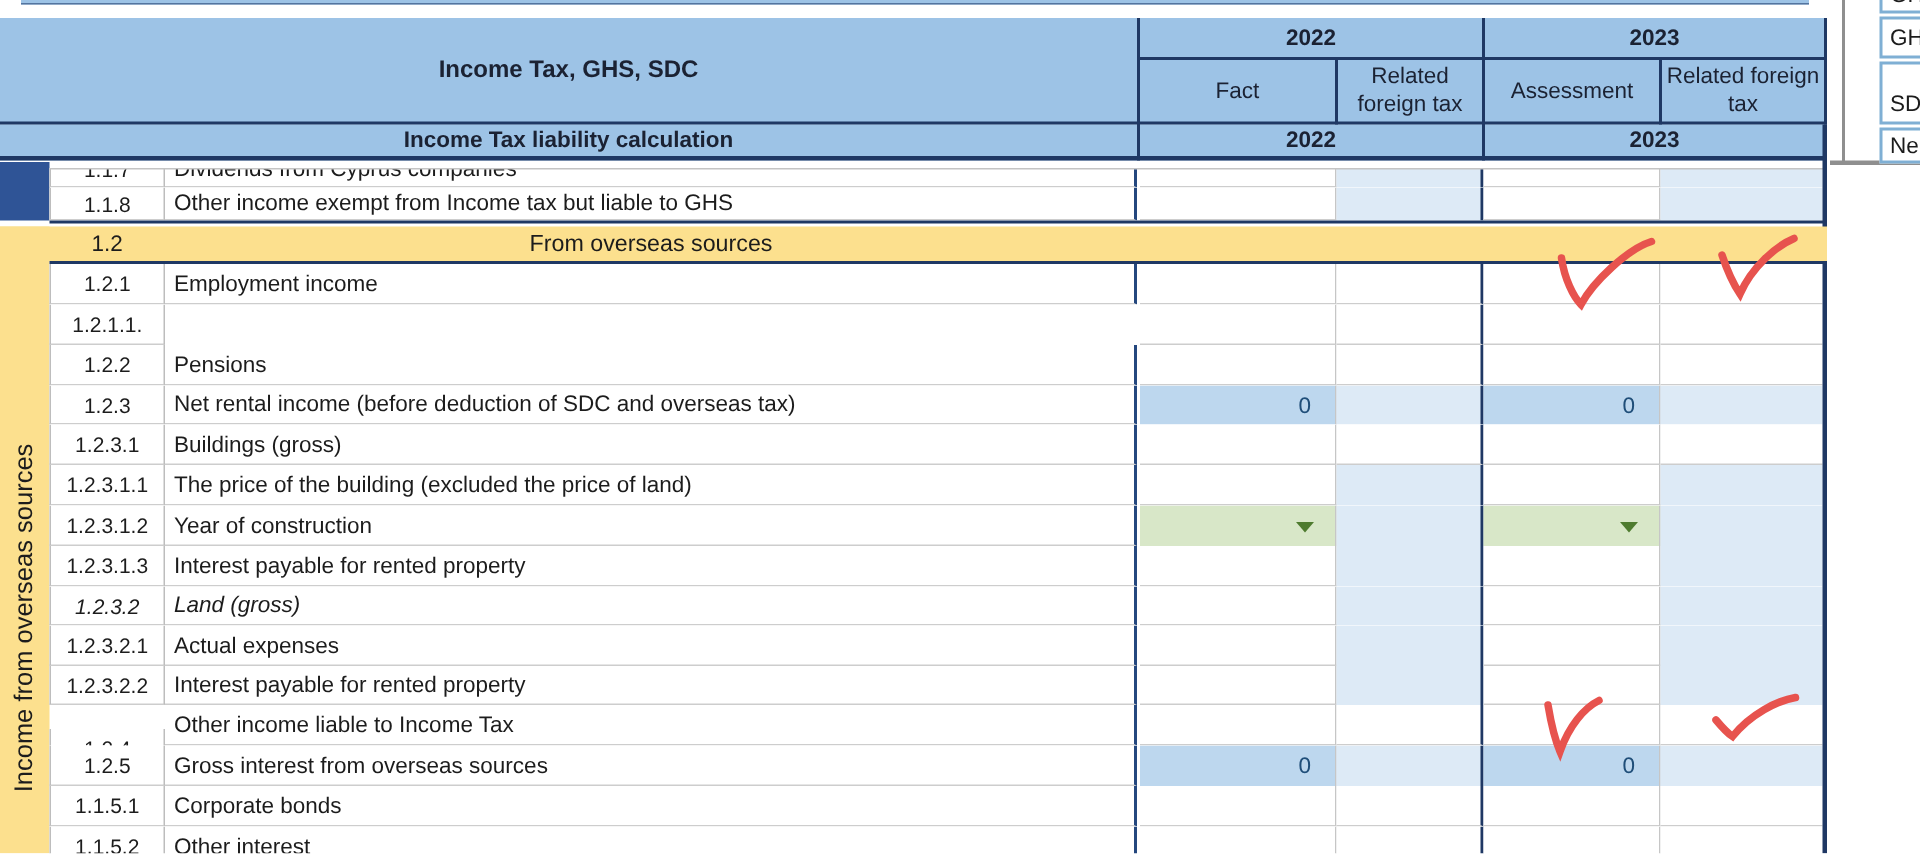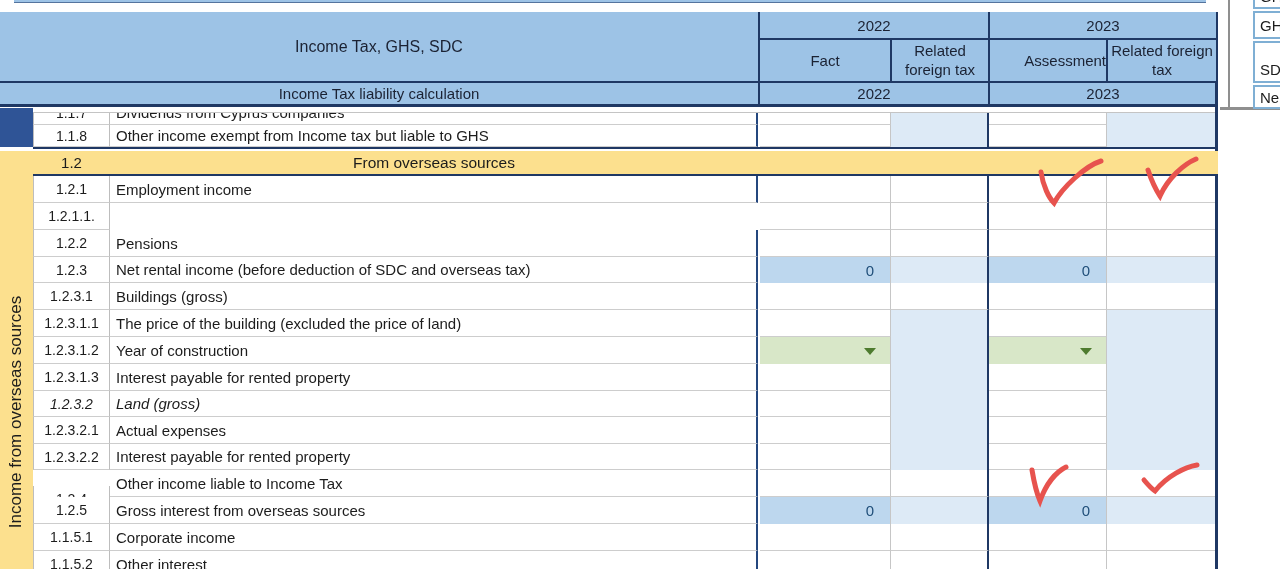--- a/index.html
+++ b/index.html
@@ -1,21 +1,21 @@
 <!DOCTYPE html>
 <html><head>
 <meta charset="utf-8">
 <style>
   html,body{margin:0;padding:0;background:#fff;}
   #app{position:relative;width:1280px;height:569px;background:#ffffff;overflow:hidden;
        font-family:"Liberation Sans",sans-serif;color:#1c1c1c;}
   .abs{position:absolute;box-sizing:border-box;}
   .flexc{display:flex;align-items:center;justify-content:center;text-align:center;}
   .hdr-text{color:#1b2233;}
-  .bold{font-weight:normal;}
+  .bold{font-weight:bold;}
   .row-cell{position:absolute;box-sizing:border-box;background:#fff;display:flex;align-items:center;overflow:hidden;}
   .num-cell{justify-content:center;font-size:14px;border-left:1px solid #BDBDBD;border-right:1px solid #BDBDBD;}
   .label-cell{padding-left:6px;font-size:15px;border-right:2px solid #24477E;}
   .fact-cell{border-right:1px solid #C6C6C6;}
   .rel22-cell{border-right:2px solid #1F3864;}
   .assess-cell{border-right:1px solid #C6C6C6;}
   .rel23-cell{}
   .gridb{border-bottom:1px solid #CDCDCD;}
   .bg-light{background:#DDEAF6 !important;}
   .bg-mid{background:#BDD7EE !important;}
@@ -57,21 +57,21 @@
     </div>
   <div class="abs flexc bold hdr-text" style="left:990px;top:12px;width:226px;height:26px;font-size:15px;">
     <span>2023</span>
     </div>
   <div class="abs flexc hdr-text" style="left:760px;top:40px;width:130px;height:41px;font-size:15px;">
     <span>Fact</span>
     </div>
   <div class="abs flexc hdr-text" style="left:892px;top:40px;width:96px;height:41px;font-size:15px;line-height:1.25;">
     <span>Related foreign tax</span>
     </div>
-  <div class="abs flexc hdr-text" style="left:990px;top:40px;width:116px;height:41px;font-size:15px;justify-content:flex-end;">
+  <div class="abs flexc hdr-text" style="left:990px;top:40px;width:116px;height:41px;font-size:15px;">
     <span>Assessment</span>
     </div>
   <div class="abs flexc hdr-text" style="left:1108px;top:40px;width:108px;height:41px;font-size:15px;line-height:1.25;">
     <span>Related foreign tax</span>
     </div>
   <div class="abs flexc bold hdr-text" style="left:0;top:83px;width:758px;height:21px;font-size:15px;">
     <span>Income Tax liability calculation</span>
     </div>
   <div class="abs flexc bold hdr-text" style="left:760px;top:83px;width:228px;height:21px;font-size:15px;">
     <span>2022</span>
@@ -277,21 +277,21 @@
         <div class="row-cell assess-cell bg-mid" style="left: 989px; top: 0px; width: 118px; height: 27px;">
           <span class="val">0</span>
         </div>
         <div class="row-cell rel23-cell bg-light" style="left: 1107px; top: 0px; width: 108px; height: 27px;"></div>
       </div>
       <div class="abs" style="left: 0px; top: 524px; width: 1218px; height: 27px; overflow: hidden;">
         <div class="row-cell num-cell gridb" style="left: 33px; top: 0px; width: 77px; height: 27px;">
           <span>1.1.5.1</span>
         </div>
         <div class="row-cell label-cell gridb" style="left: 110px; top: 0px; width: 648px; height: 27px;">
-          <span>Corporate income</span>
+          <span>Corporate bonds</span>
         </div>
         <div class="row-cell fact-cell gridb" style="left: 760px; top: 0px; width: 131px; height: 27px;"></div>
         <div class="row-cell rel22-cell gridb" style="left: 891px; top: 0px; width: 98px; height: 27px;"></div>
         <div class="row-cell assess-cell gridb" style="left: 989px; top: 0px; width: 118px; height: 27px;"></div>
         <div class="row-cell rel23-cell gridb" style="left: 1107px; top: 0px; width: 108px; height: 27px;"></div>
       </div>
       <div class="abs" style="left: 0px; top: 551px; width: 1218px; height: 27px; overflow: hidden;">
         <div class="row-cell num-cell gridb" style="left: 33px; top: 0px; width: 77px; height: 27px;">
           <span>1.1.5.2</span>
         </div>

